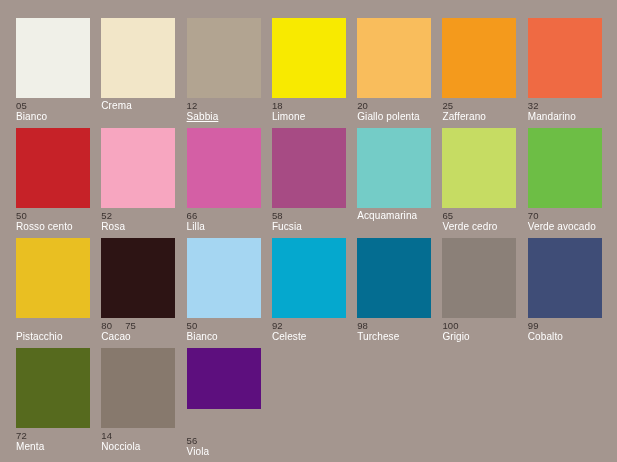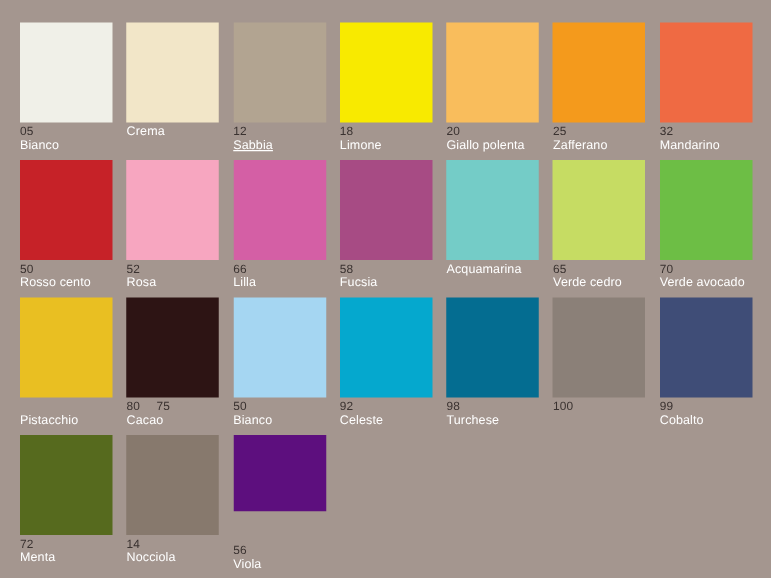--- a/index.html
+++ b/index.html
@@ -210,20 +210,21 @@
           <div class="swatch-chip" style="background: rgb(4, 109, 145);"></div>
           <div class="swatch-caption">
             <span class="swatch-code" style="color: rgb(58, 50, 48);">98</span>
             <span class="swatch-name" style="color: rgb(255, 255, 255);">Turchese</span>
           </div>
         </div>
         <div class="swatch-cell">
           <div class="swatch-chip" style="background: rgb(139, 128, 120);"></div>
           <div class="swatch-caption">
             <span class="swatch-code" style="color: rgb(58, 50, 48);">100</span>
+            <span class="swatch-name" style="color: rgb(255, 255, 255);">Grigio</span>
           </div>
         </div>
         <div class="swatch-cell">
           <div class="swatch-chip" style="background: rgb(63, 77, 119);"></div>
           <div class="swatch-caption">
             <span class="swatch-code" style="color: rgb(58, 50, 48);">99</span>
             <span class="swatch-name" style="color: rgb(255, 255, 255);">Cobalto</span>
           </div>
         </div>
       </div>

